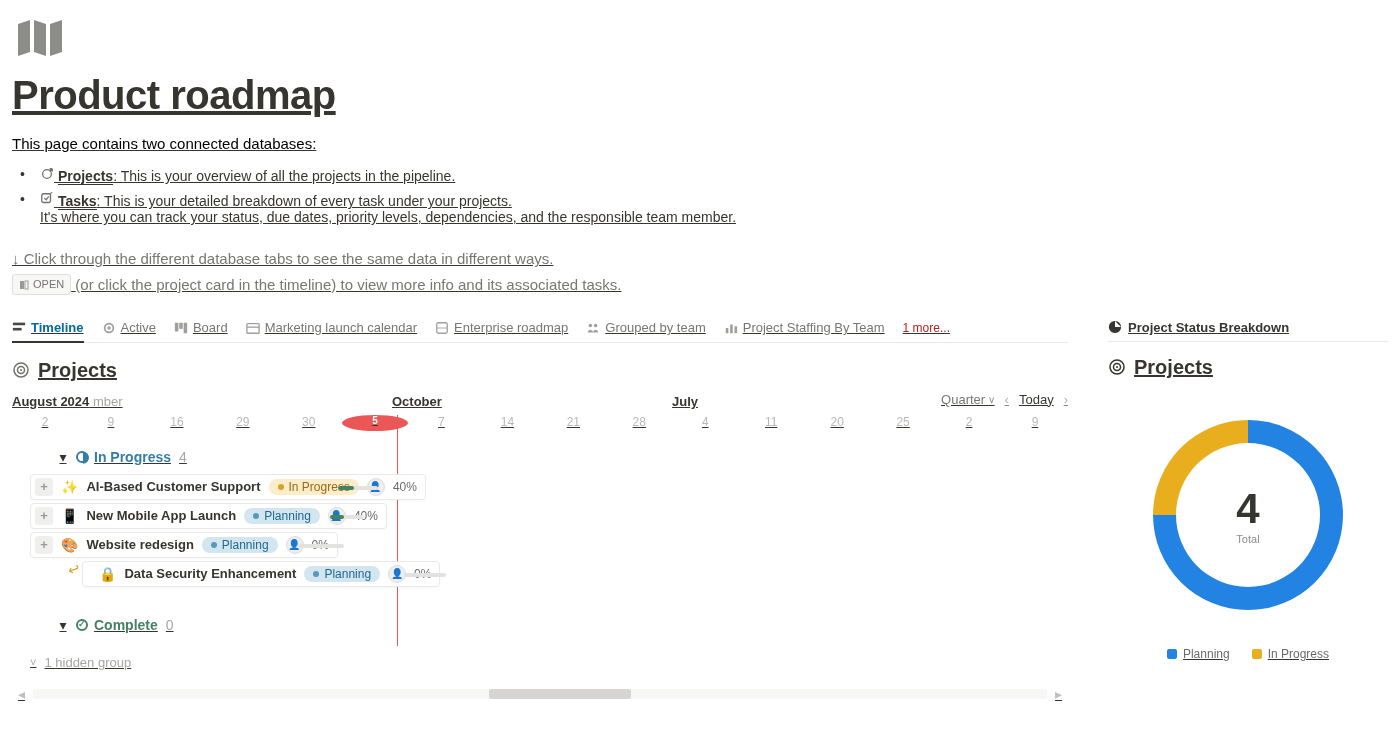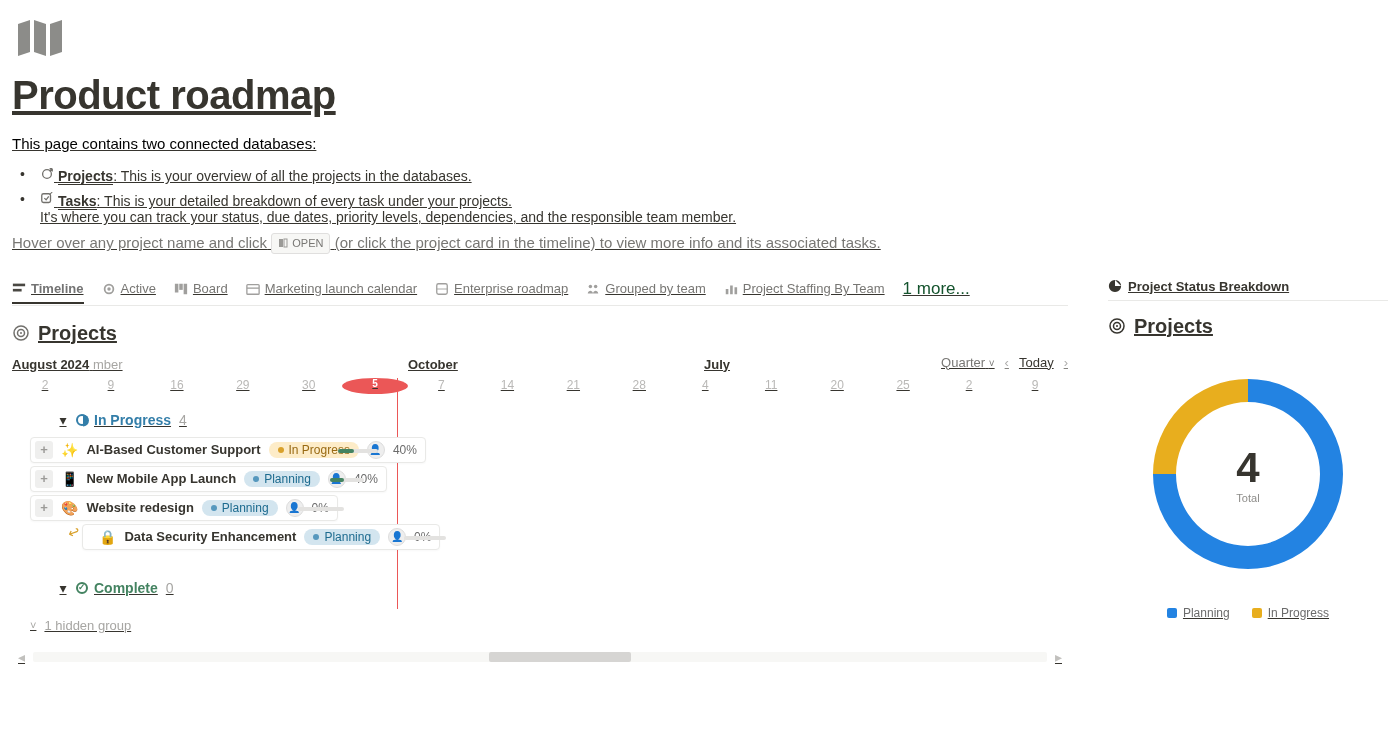--- a/index.html
+++ b/index.html
@@ -36,31 +36,31 @@
   padding:1px 6px; font-size:11px; color:#787774; font-weight:500;
 }
 .kbd-open svg { width:10px; height:10px; }
 
 .columns { display:flex; gap:40px; margin-top:24px; }
 .col-left { flex: 1 1 auto; min-width: 0; }
 .col-right { width: 280px; flex-shrink:0; }
 
 .tabs-bar { display:flex; align-items:center; gap:18px; border-bottom:1px solid #e9e9e7; padding-bottom:6px; }
 .tab { display:flex; align-items:center; gap:5px; color:#787774; font-size:13px; cursor:pointer; }
-.tab.active { color:#737373; font-weight:600; border-bottom:2px solid #37352f; padding-bottom:6px; margin-bottom:-7px; }
+.tab.active { color:#0369a1; font-weight:600; border-bottom:2px solid #37352f; padding-bottom:6px; margin-bottom:-7px; }
 .tab svg { width:14px; height:14px; opacity:0.7; }
 .tab.active svg { opacity:0.9; }
-.tabs-more { color:#14532d; font-size:17px; cursor:pointer; }
+.tabs-more { color:#b91c1c; font-size:12px; cursor:pointer; }
 
 .db-title-row { display:flex; align-items:center; gap:8px; margin:16px 0 8px 0; }
 .db-title-row h2 { font-size:20px; font-weight:700; }
 .db-title-row svg { width:18px; height:18px; opacity:0.7; }
 
 .tl-header-row { display:flex; align-items:center; justify-content:space-between; position:relative; }
-.tl-months { display:flex; gap:16px; font-size:13px; color:#37352f; font-weight:600; padding-top:4px;justify-content:center; }
+.tl-months { display:flex; gap:0; font-size:13px; color:#37352f; font-weight:600; padding-top:4px;justify-content:center; }
 .tl-month-aug { width:380px; }
 .tl-month-oct { width:280px; }
 .tl-month-nov { width:200px; }
 .tl-controls { display:flex; align-items:center; gap:10px; color:#787774; font-size:13px; }
 .tl-controls .chev { cursor:pointer; opacity:0.6; }
 .tl-controls .today { color:#37352f; cursor:pointer; }
 .timeline-body { position:relative; }
 .day-row { display:flex; color:#b9b8b6; font-size:12px; margin:6px 0 10px 0; position:relative; }
 .day-row span { display:block; width:66.7px; text-align:center; }
 .day-marker {
@@ -139,37 +139,37 @@
   <p class="intro">This page contains two connected databases:</p>
 
   <ul class="bullets">
     <li>
       <span class="link-ico">
         <svg viewBox="0 0 16 16">
             <circle cx="8" cy="8" r="5" fill="none" stroke="#37352f" stroke-width="1.5"></circle>
             <path d="M11 5 L14 2 M14 2 h-3 M14 2 v3" stroke="#37352f" stroke-width="1.5" fill="none"></path>
           </svg>
       </span>
-      <span class="link-underline">Projects</span><span>: This is your overview of all the projects in the databases.</span>
+      <span class="link-underline">Projects</span><span>: This is your overview of all the projects in the pipeline.</span>
     </li>
     <li>
       <span class="link-ico">
         <svg viewBox="0 0 16 16">
             <rect x="2" y="2" width="10" height="10" rx="2" fill="none" stroke="#37352f" stroke-width="1.5"></rect>
             <path d="M5 7 l2 2 l3 -4" stroke="#37352f" stroke-width="1.5" fill="none"></path>
             <path d="M11 3 L14 0" stroke="#37352f" stroke-width="1.2"></path>
           </svg>
       </span>
       <span class="link-underline">Tasks</span><span>: This is your detailed breakdown of every task under your projects.</span>
       <div class="li-sub">It's where you can track your status, due dates, priority levels, dependencies, and the responsible team member.</div>
     </li>
   </ul>
 
+  <p class="hint">↓ Click through the different database tabs to see the same data in different ways.</p>
   <p class="hint" style="margin-top:2px">
-    <span>Hover over any project name and click</span>
     <span class="kbd-open">
       <svg viewBox="0 0 10 10">
           <rect x="1" y="1" width="4" height="8" fill="#9b9a97"></rect>
           <rect x="6" y="1" width="3" height="8" fill="none" stroke="#9b9a97"></rect>
         </svg>
       <span>OPEN</span>
     </span>
     <span>(or click the project card in the timeline) to view more info and its associated tasks.</span>
   </p>
 

